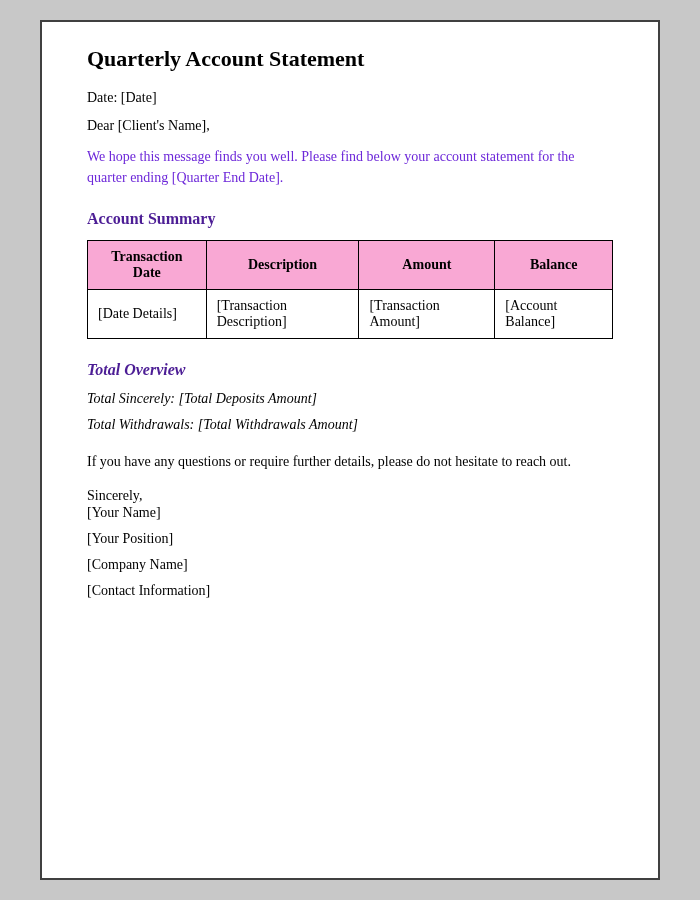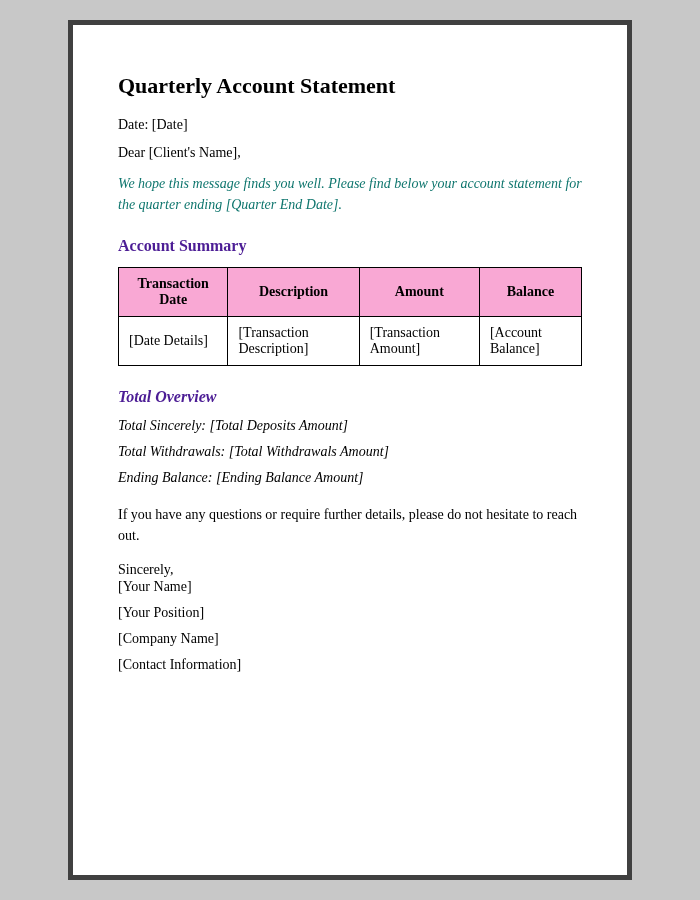--- a/index.html
+++ b/index.html
@@ -11,25 +11,25 @@
     body {
       background: #c8c8c8;
       display: flex;
       justify-content: center;
       align-items: center;
       min-height: 100vh;
       font-family: Georgia, 'Times New Roman', serif;
     }
 
     .page-container {
-      width: 564px;
+      width: 620px;
       min-height: 860px;
       background: #ffffff;
-      border: 5px solid #404040;
-      padding: 48px 45px;
+      border: 2px solid #404040;
+      padding: 24px 45px;
       position: relative;
     }
 
     .doc-title {
       font-size: 22px;
       font-weight: bold;
       margin-bottom: 18px;
       color: #000;
     }
 
@@ -41,23 +41,22 @@
 
     .dear-line {
       font-size: 14px;
       margin-bottom: 12px;
       color: #000;
     }
 
     .intro-paragraph {
       font-size: 14px;
       margin-bottom: 22px;
-      color: #0f766e;
+      color: #6d28d9;
       line-height: 1.5;
-      font-style: italic;
     }
 
     .section-heading {
       font-size: 16px;
       font-weight: bold;
       margin-bottom: 12px;
       color: #4c1d95;
     }
 
     .account-table {
@@ -149,21 +148,20 @@
       </tbody>
   </table>
 
   <div class="total-overview-section">
     <h2 class="section-heading">Total Overview</h2>
 
     <p class="overview-line">Total Sincerely: [Total Deposits Amount]</p>
 
     <p class="overview-line">Total Withdrawals: [Total Withdrawals Amount]</p>
 
-    <p class="overview-line">Ending Balance: [Ending Balance Amount]</p>
   </div>
 
   <p class="closing-text">If you have any questions or require further details, please do not hesitate to reach out.</p>
 
   <p class="sincerely-line">Sincerely,</p>
 
   <div class="signature-block">
     <p>[Your Name]</p>
     <p>[Your Position]</p>
     <p>[Company Name]</p>

